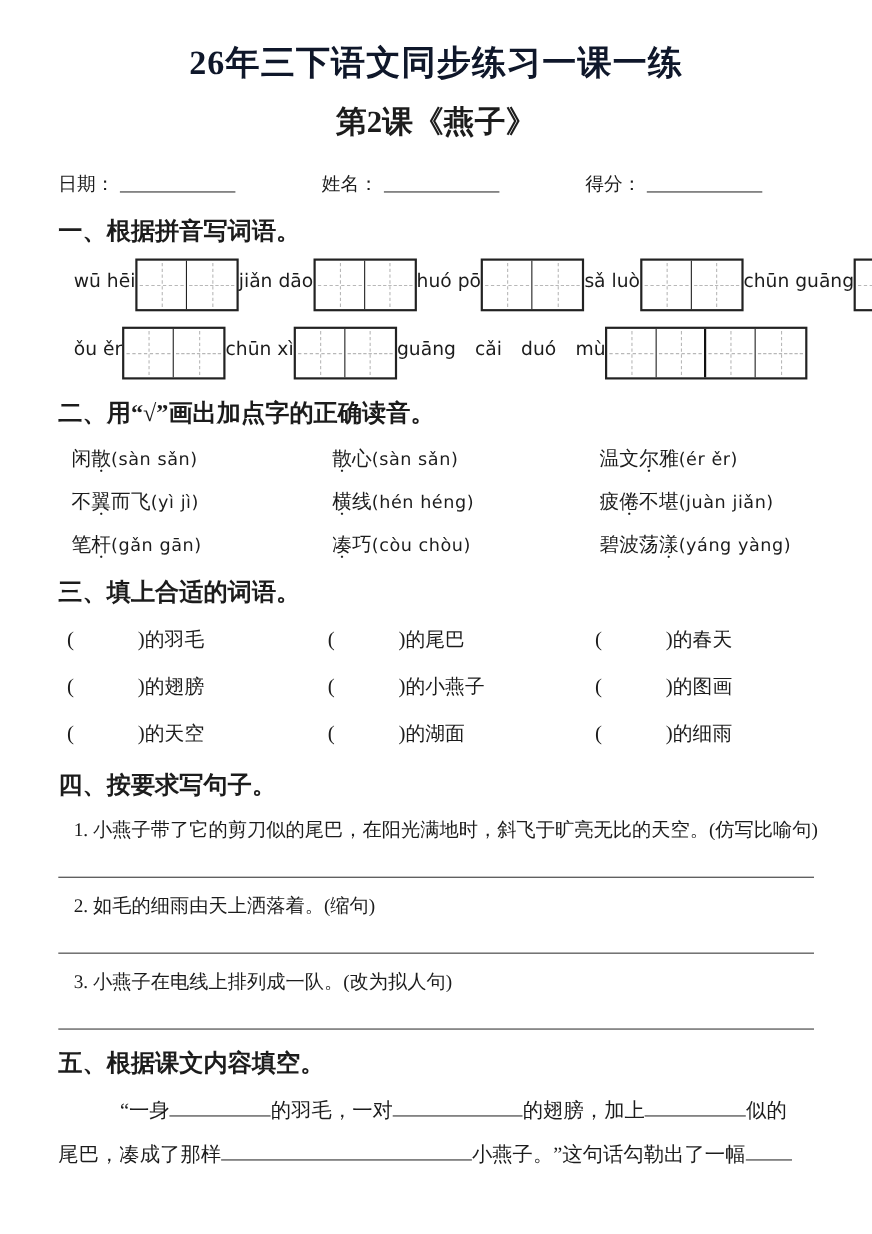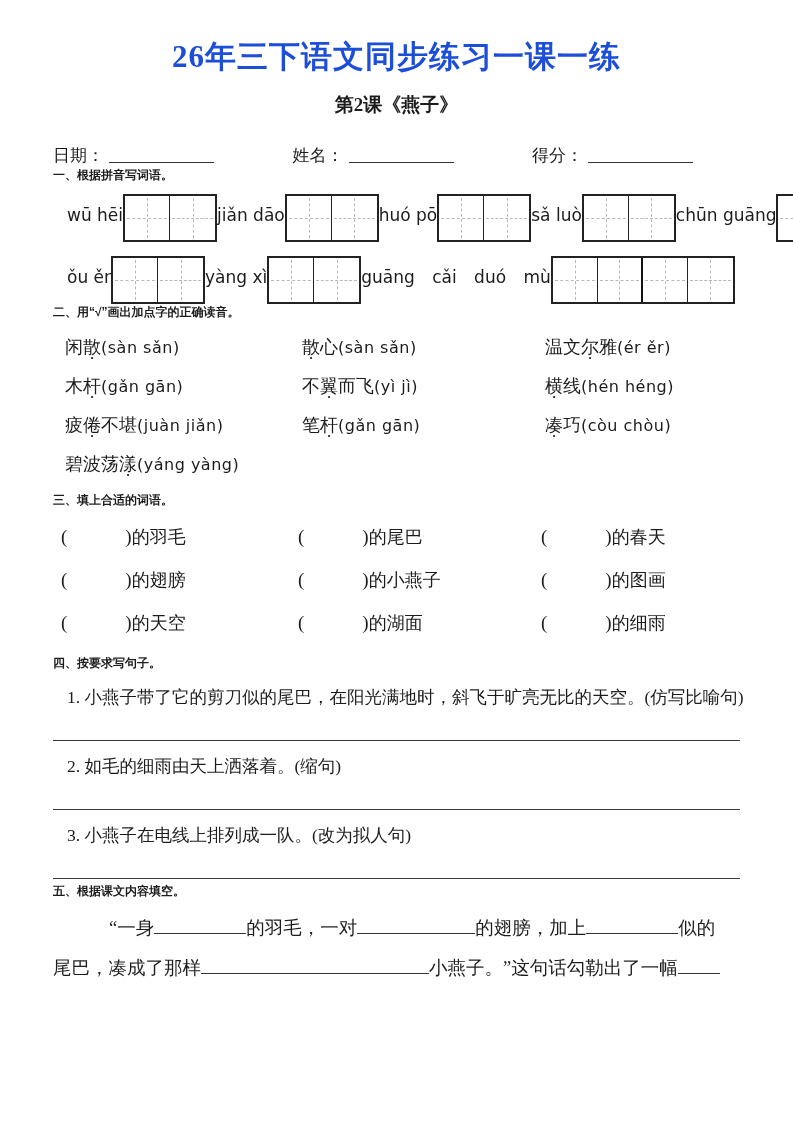--- a/index.html
+++ b/index.html
@@ -8,29 +8,29 @@
     width:793px; height:1122px; margin:0 auto; overflow:hidden;
     font-family:"Liberation Serif","DejaVu Serif",serif;
     color:#1c1c1c;
   }
   .page { padding:36px 53px 0 53px; }
 
   .title {
     text-align:center; font-size:31px; font-weight:bold;
     color:#b20000; letter-spacing:1px;
   }
-  .subtitle { text-align:center; font-size:19px; font-weight:bold; margin-top:14px; }
+  .subtitle { text-align:center; font-size:28px; font-weight:bold; margin-top:14px; }
 
   .info-row { display:flex; justify-content:space-between; width:640px; margin-top:26px; font-size:17px; }
   .info-group { display:flex; }
   .uline { display:inline-block; width:105px; border-bottom:1px solid #333; height:1.1em; margin-left:5px; }
 
   .sec-h {
-    font-family:Liberation Sans, sans-serif;
-    font-weight:bold; font-size:12px; 
+    font-family:Liberation Serif, serif;
+    font-weight:bold; font-size:22px; margin-top:16px;
   }
 
   
   .py-row { display:flex; justify-content:space-between; margin:10px 12px 0 14px; }
   .py-item { display:flex; flex-direction:row; align-items:center; }
   .py-label { font-family:"DejaVu Sans","Liberation Sans",sans-serif; font-size:17px; margin-bottom:6px; white-space:nowrap; }
   .py-label.wide { word-spacing:12px; }
   .pgrid { display:flex; border:2px solid #222; background:#fff; }
   .pcell { width:45px; height:44px; position:relative; border-right:1.5px solid #222; }
   .pcell:last-child { border-right:none; }
@@ -58,21 +58,21 @@
   .fill-para { font-size:18.5px; line-height:40px; margin-top:8px; }
   .fill-line { white-space:nowrap; }
   .fill-line.indent { padding-left:56px; }
   .blank { display:inline-block; border-bottom:1px solid #333; height:1em; vertical-align:baseline; }
 </style>
 </head>
 <body>
 
 <div class="page">
 
-  <div class="title" style="color: #1d4ed8;">26年三下语文同步练习一课一练</div>
+  <div class="title" style="color: #0f172a;">26年三下语文同步练习一课一练</div>
   <div class="subtitle">第2课《燕子》</div>
 
   <div class="info-row">
     <div class="info-group">
       <span>日期：</span>
         <span class="uline"></span>
     </div>
     <div class="info-group">
       <span>姓名：</span>
         <span class="uline"></span>
@@ -125,21 +125,21 @@
 
   <div class="py-row" style="margin-top:14px;">
     <div class="py-item">
       <div class="py-label">ǒu ěr</div>
       <div class="pgrid">
           <div class="pcell"></div>
           <div class="pcell"></div>
         </div>
     </div>
     <div class="py-item">
-      <div class="py-label">yàng xì</div>
+      <div class="py-label">chūn xì</div>
       <div class="pgrid">
           <div class="pcell"></div>
           <div class="pcell"></div>
         </div>
     </div>
     <div class="py-item">
       <div class="py-label wide">guāng cǎi duó mù</div>
       <div class="pgrid">
           <div class="pcell"></div>
           <div class="pcell mid"></div>
@@ -147,21 +147,20 @@
           <div class="pcell"></div>
         </div>
     </div>
   </div>
 
   <div class="sec-h">二、用“√”画出加点字的正确读音。</div>
   <div class="readings">
     <div class="r-item"><span>闲</span><span class="dotted">散</span><span></span><span class="r-py">(sàn sǎn)</span></div>
     <div class="r-item"><span></span><span class="dotted">散</span><span>心</span><span class="r-py">(sàn sǎn)</span></div>
     <div class="r-item"><span>温文</span><span class="dotted">尔</span><span>雅</span><span class="r-py">(ér ěr)</span></div>
-    <div class="r-item"><span>木</span><span class="dotted">杆</span><span></span><span class="r-py">(gǎn gān)</span></div>
     <div class="r-item"><span>不</span><span class="dotted">翼</span><span>而飞</span><span class="r-py">(yì jì)</span></div>
     <div class="r-item"><span></span><span class="dotted">横</span><span>线</span><span class="r-py">(hén héng)</span></div>
     <div class="r-item"><span>疲</span><span class="dotted">倦</span><span>不堪</span><span class="r-py">(juàn jiǎn)</span></div>
     <div class="r-item"><span>笔</span><span class="dotted">杆</span><span></span><span class="r-py">(gǎn gān)</span></div>
     <div class="r-item"><span></span><span class="dotted">凑</span><span>巧</span><span class="r-py">(còu chòu)</span></div>
     <div class="r-item"><span>碧波荡</span><span class="dotted">漾</span><span></span><span class="r-py">(yáng yàng)</span></div>
   </div>
 
   <div class="sec-h">三、填上合适的词语。</div>
   <div class="phrases">

